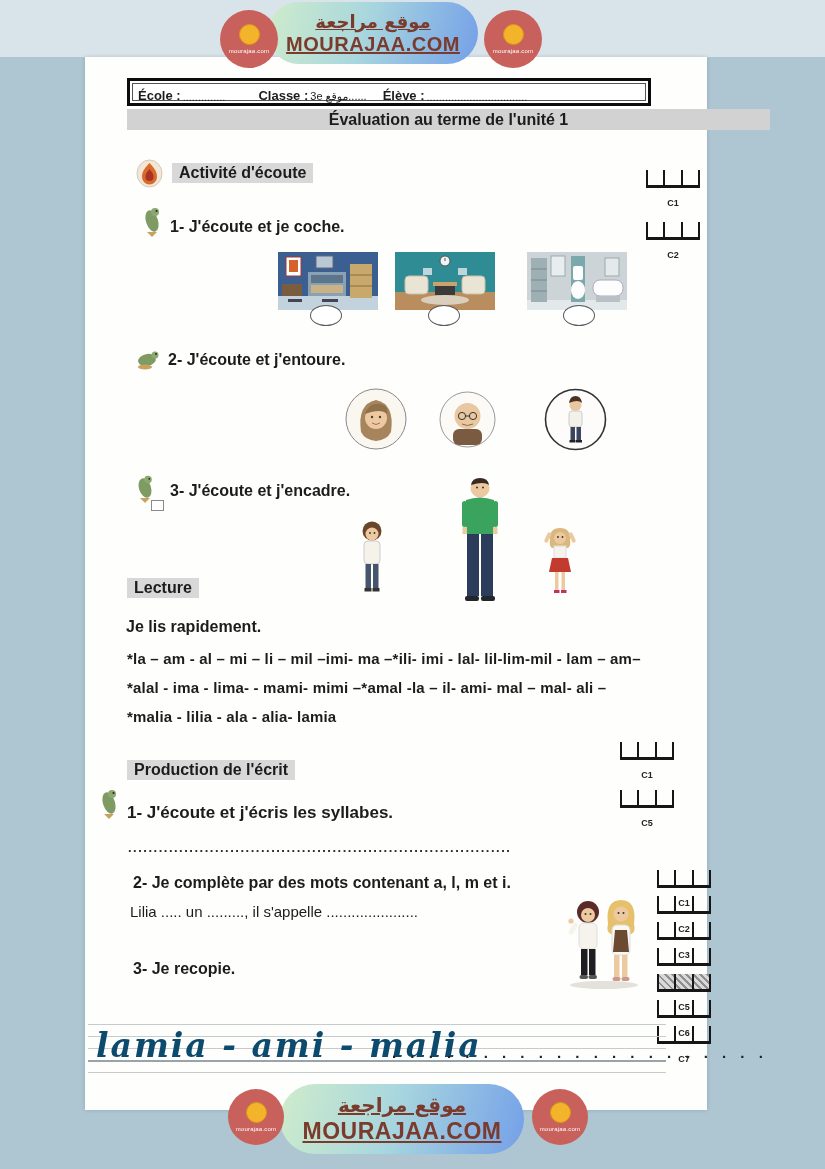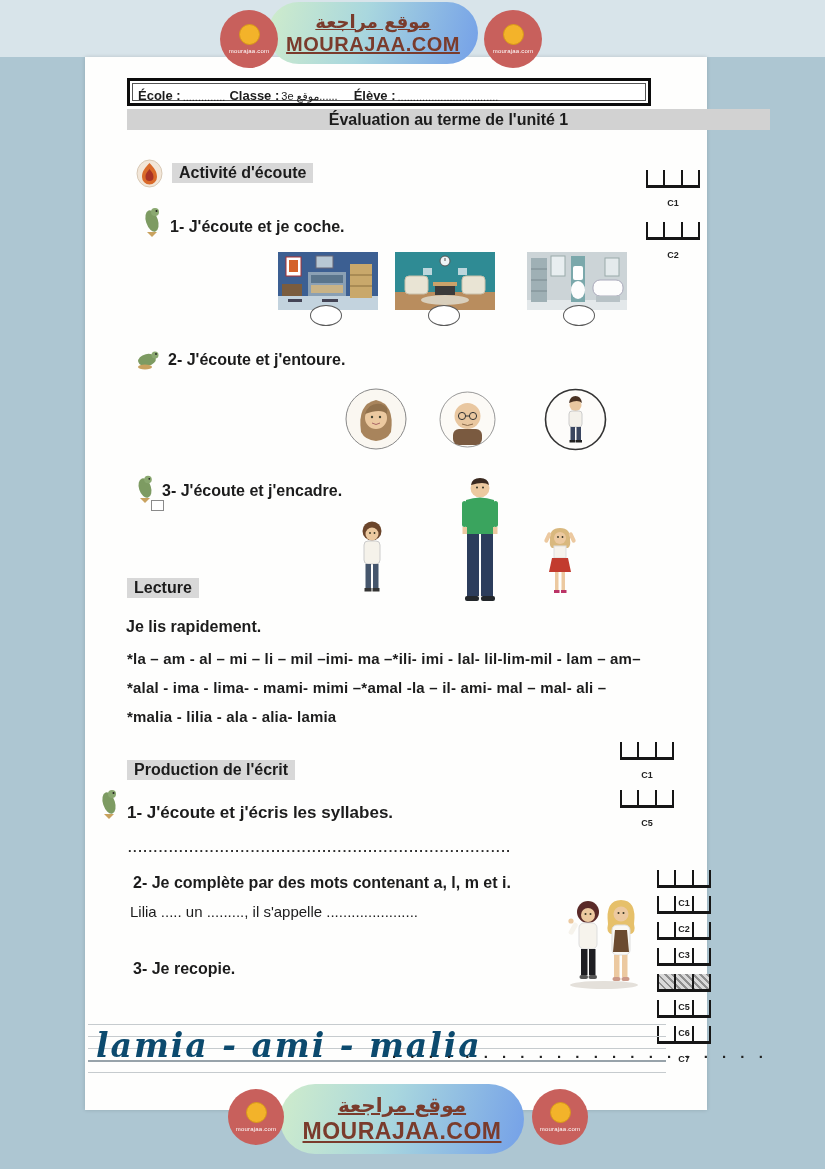--- a/index.html
+++ b/index.html
@@ -69,21 +69,21 @@
   <div class="lt">mourajaa.com</div>
 </div>
 <div class="abs logo" style="left:484px;top:10px;width:58px;height:58px">
   <div class="yc"></div>
   <div class="lt">mourajaa.com</div>
 </div>
 
 <div class="abs hbox">
   <span class="lab">École :</span>
   <span class="dots">..............</span>
-  <span class="lab" style="margin-left:0">Classe :</span>
+  <span class="lab" style="margin-left:29px">Classe :</span>
   <span class="dots">3e موقع......</span>
   <span class="lab" style="margin-left:12px">Élève :</span>
   <span class="dots">.................................</span>
 </div>
 <div class="abs titlebar">Évaluation au terme de l'unité 1</div>
 
 <div class="abs" style="left:136px;top:159px">
   <svg width="27" height="29" viewBox="0 0 27 29">
     <ellipse cx="13.5" cy="14.5" rx="12.5" ry="13.5" fill="#f2e6d8" stroke="#d8c8b4"></ellipse>
     <path d="M13.5 4 C18 9 21 12 21 18 a7.5 7.5 0 0 1 -15 0 C6 12 9 9 13.5 4" fill="#d96a2a"></path>
@@ -220,21 +220,21 @@
 
 <div class="abs" style="left:134px;top:474px">
   <svg width="22" height="30" viewBox="0 0 22 30">
     <ellipse cx="11" cy="14" rx="6" ry="10" fill="#7d9b62" transform="rotate(-18 11 14)"></ellipse>
     <circle cx="14" cy="5.5" r="3.8" fill="#8aa870"></circle>
       <circle cx="15.3" cy="4.8" r="0.9" fill="#222"></circle>
     <path d="M6 24 L16 24 L11 29 Z" fill="#c9a25f"></path>
   </svg>
 </div>
 <div class="sq" style="left:151px;top:500px"></div>
-<div class="abs instr" style="left:162px;top:482px">3- J'écoute et j'encadre.</div>
+<div class="abs instr" style="left:170px;top:482px">3- J'écoute et j'encadre.</div>
 
 <div class="abs" style="left:352px;top:520px">
   <svg width="40" height="78" viewBox="0 0 40 78">
     <circle cx="20" cy="11" r="9.5" fill="#6b452b"></circle>
     <circle cx="20" cy="14" r="6.5" fill="#ecc9a0"></circle>
     <circle cx="18" cy="13" r="0.9" fill="#332"></circle>
       <circle cx="22.5" cy="13" r="0.9" fill="#332"></circle>
     <rect x="12" y="21" width="16" height="23" rx="4" fill="#f5f2ea" stroke="#ccc"></rect>
     <rect x="13.5" y="44" width="5.5" height="24" fill="#45566c"></rect>
       <rect x="21" y="44" width="5.5" height="24" fill="#45566c"></rect>

